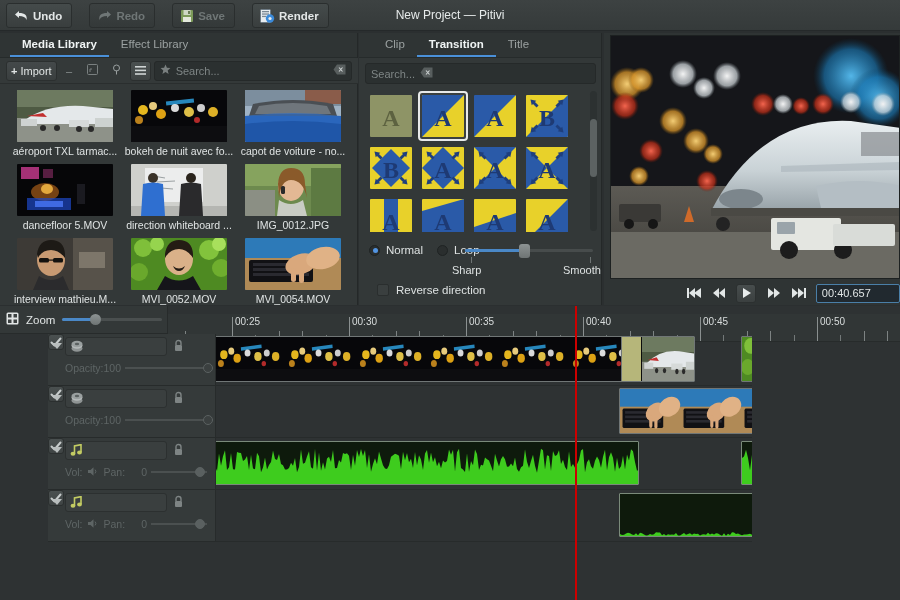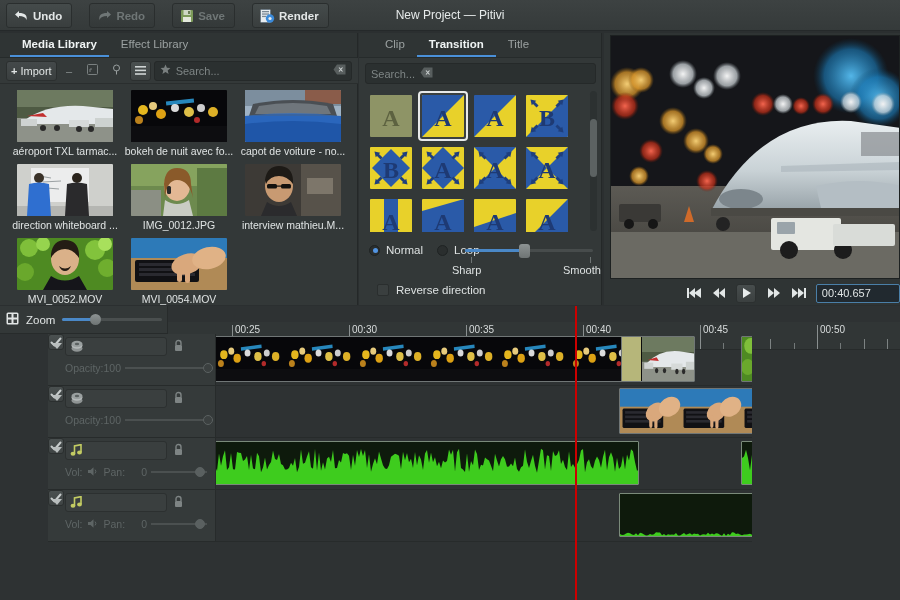--- a/index.html
+++ b/index.html
@@ -135,21 +135,21 @@
   #timeline { position: absolute; left: 0; top: 306px; width: 900px; height: 294px; background: #2e3233; }
   #tl-toolbar { position: absolute; left: 0; top: 0; width: 168px; height: 28px;
                 display: flex; align-items: center; gap: 7px; padding-left: 6px;
                 background: #333838; border-bottom: 1px solid #272b2b; border-right: 1px solid #272b2b; }
   #zoom-label { font-size: 11.5px; color: #e0e4e4; }
   #zoom-track { position: relative; width: 100px; height: 3px; background: #4a4f4f; border-radius: 2px; }
   #zoom-fill { position: absolute; left: 0; top: 0; height: 3px; width: 33px; background: #4a88c7; border-radius: 2px; }
   #zoom-knob { position: absolute; left: 28px; top: -4px; width: 11px; height: 11px;
                background: linear-gradient(to bottom,#8d9393,#6e7474); border-radius: 50%; }
 
-  #ruler { position: absolute; left: 168px; top: 16px; width: 732px; height: 28px;
+  #ruler { position: absolute; left: 168px; top: 8px; width: 732px; height: 28px;
            background: #313636; border-bottom: 1px solid #272b2b; overflow: hidden; }
   .rmaj { position: absolute; bottom: 0; width: 1px; height: 24px; background: #8a9090; }
   .rmin { position: absolute; bottom: 0; width: 1px; height: 6px; background: #737979; }
   .rmid { position: absolute; bottom: 0; width: 1px; height: 10px; background: #7d8383; }
   .rlab { position: absolute; top: 2px; font-size: 10px; color: #d8dcdc; }
 
   #tracks { position: absolute; left: 0; top: 28px; width: 752px; height: 266px; overflow: hidden; padding-left: 48px; }
   .track { position: relative; width: 900px; border-bottom: 1px solid #272b2b; }
   .thead { position: absolute; left: 0; top: 0; width: 168px; height: 100%;
            background: #353a3a; border-right: 1px solid #272b2b; }
@@ -327,20 +327,33 @@
           <div class="thumb"><svg width="96" height="52" viewBox="0 0 96 52" preserveAspectRatio="none">
       <rect width="96" height="52" fill="#9fb2c4"></rect>
       <rect width="96" height="16" fill="#7c8e9e"></rect>
       <rect x="60" y="0" width="36" height="14" fill="#8a5c4a"></rect>
       <path d="M8 14 Q48 6 88 14 L92 26 L4 26 Z" fill="#4a4f54"></path>
       <path d="M14 16 Q48 10 82 16 L86 24 L10 24 Z" fill="#6f767c"></path>
       <rect y="26" width="96" height="26" fill="#1f56a8"></rect>
       <path d="M0 26 Q48 20 96 26 L96 34 Q48 28 0 34 Z" fill="#2f6ec4" opacity=".7"></path>
             </svg></div>
           <div class="media-label">capot de voiture - no...</div>
+        </div>
+        <div class="media-item">
+          <div class="thumb"><svg width="96" height="52" viewBox="0 0 96 52" preserveAspectRatio="none">
+      <rect width="96" height="52" fill="#060608"></rect>
+      <rect x="4" y="3" width="18" height="12" fill="#c23a8a" opacity=".85"></rect>
+      <rect x="26" y="5" width="10" height="9" fill="#7a2a5a" opacity=".7"></rect>
+      <ellipse cx="28" cy="28" rx="14" ry="9" fill="#d4741e" opacity=".55"></ellipse>
+      <ellipse cx="30" cy="25" rx="6" ry="5" fill="#ffc24a" opacity=".8"></ellipse>
+      <rect x="10" y="34" width="44" height="12" fill="#1e49c8" opacity=".7"></rect>
+      <rect x="18" y="37" width="28" height="6" fill="#4d7cff" opacity=".75"></rect>
+      <rect x="60" y="20" width="8" height="20" fill="#1a1a20"></rect>
+            </svg></div>
+          <div class="media-label">dancefloor 5.MOV</div>
         </div>
         <div class="media-item">
           <div class="thumb"><svg width="96" height="52" viewBox="0 0 96 52" preserveAspectRatio="none">
       <rect width="96" height="52" fill="#cfd0cc"></rect>
       <rect x="14" y="4" width="58" height="34" fill="#eceded"></rect>
       <path d="M22 12 L34 14 M26 18 L44 17 M30 24 L42 25" stroke="#9aa0a2" stroke-width="1" fill="none"></path>
       <rect y="42" width="96" height="10" fill="#b5b6b2"></rect>
       <ellipse cx="22" cy="14" rx="5" ry="5" fill="#3a3228"></ellipse>
       <path d="M12 20 Q22 17 32 20 L34 52 L10 52 Z" fill="#2f6fd0"></path>
       <ellipse cx="60" cy="14" rx="5" ry="5" fill="#2a241c"></ellipse>

